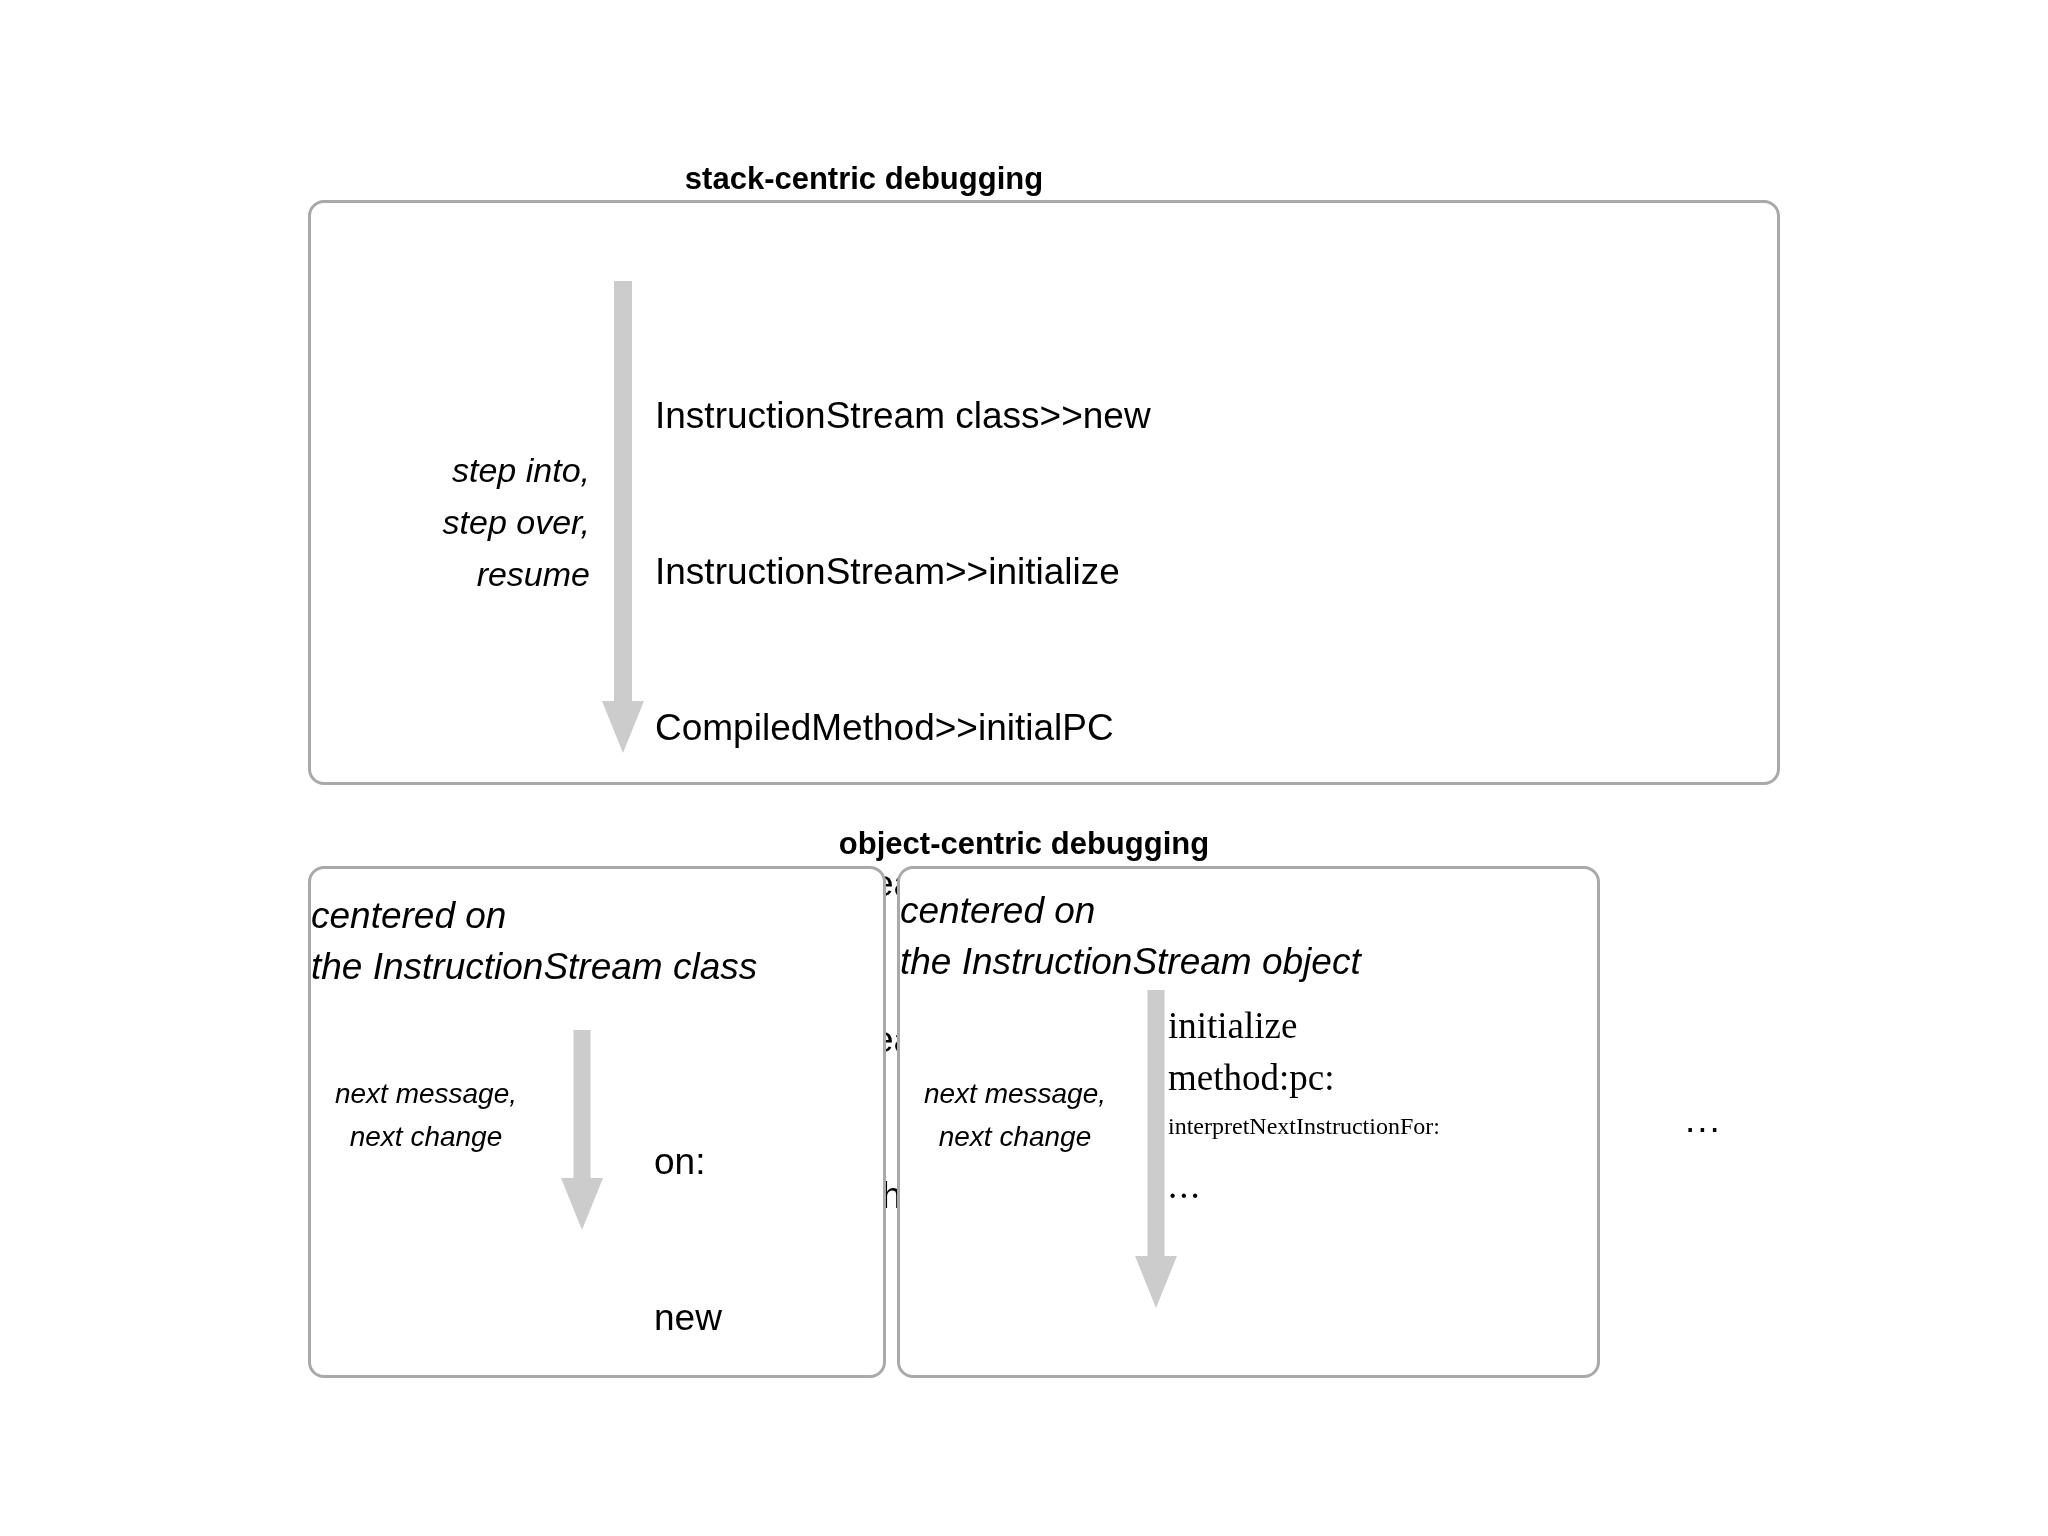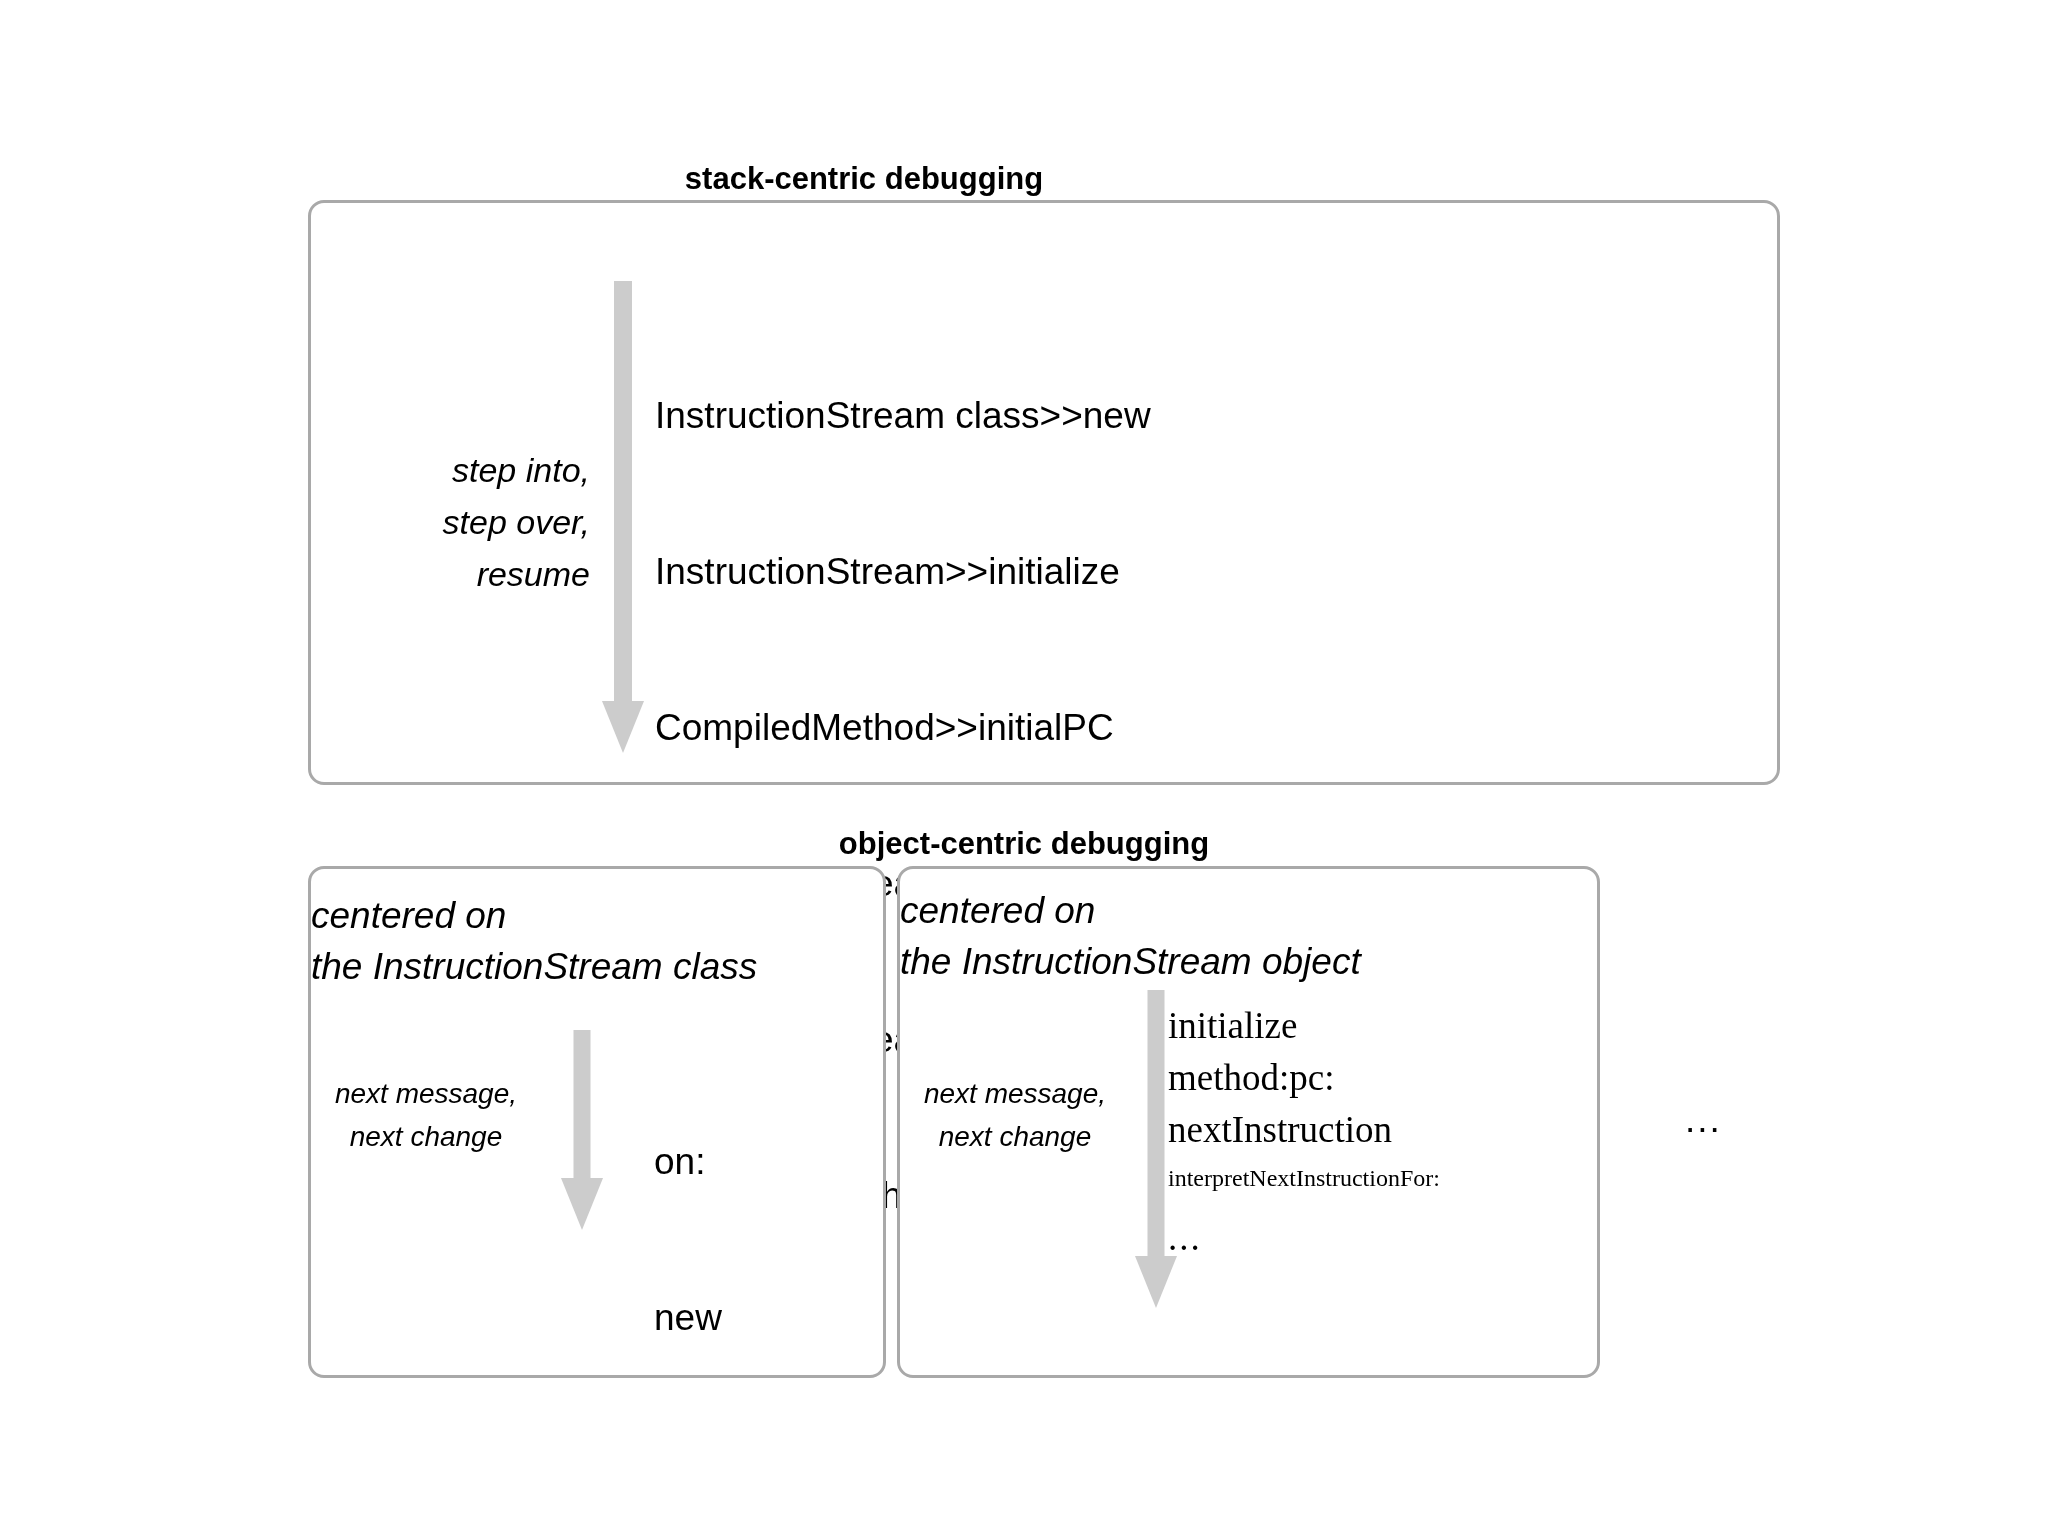--- a/index.html
+++ b/index.html
@@ -240,20 +240,19 @@
     <div class="shaft"></div>
     <div class="head"></div>
   </div>
 
   <div id="label-object-actions" class="action-label">next message,
 next change</div>
 
   <div id="object-messages">
     <span class="msg">initialize</span>
     <span class="msg">method:pc:</span>
-    <span class="msg">nextInstruction</span>
     <span class="msg small">interpretNextInstructionFor:</span>
     <span class="ellipsis">...</span>
   </div>
 
   <div id="outer-ellipsis">...</div>
 
 </div>
 
 </body></html>

